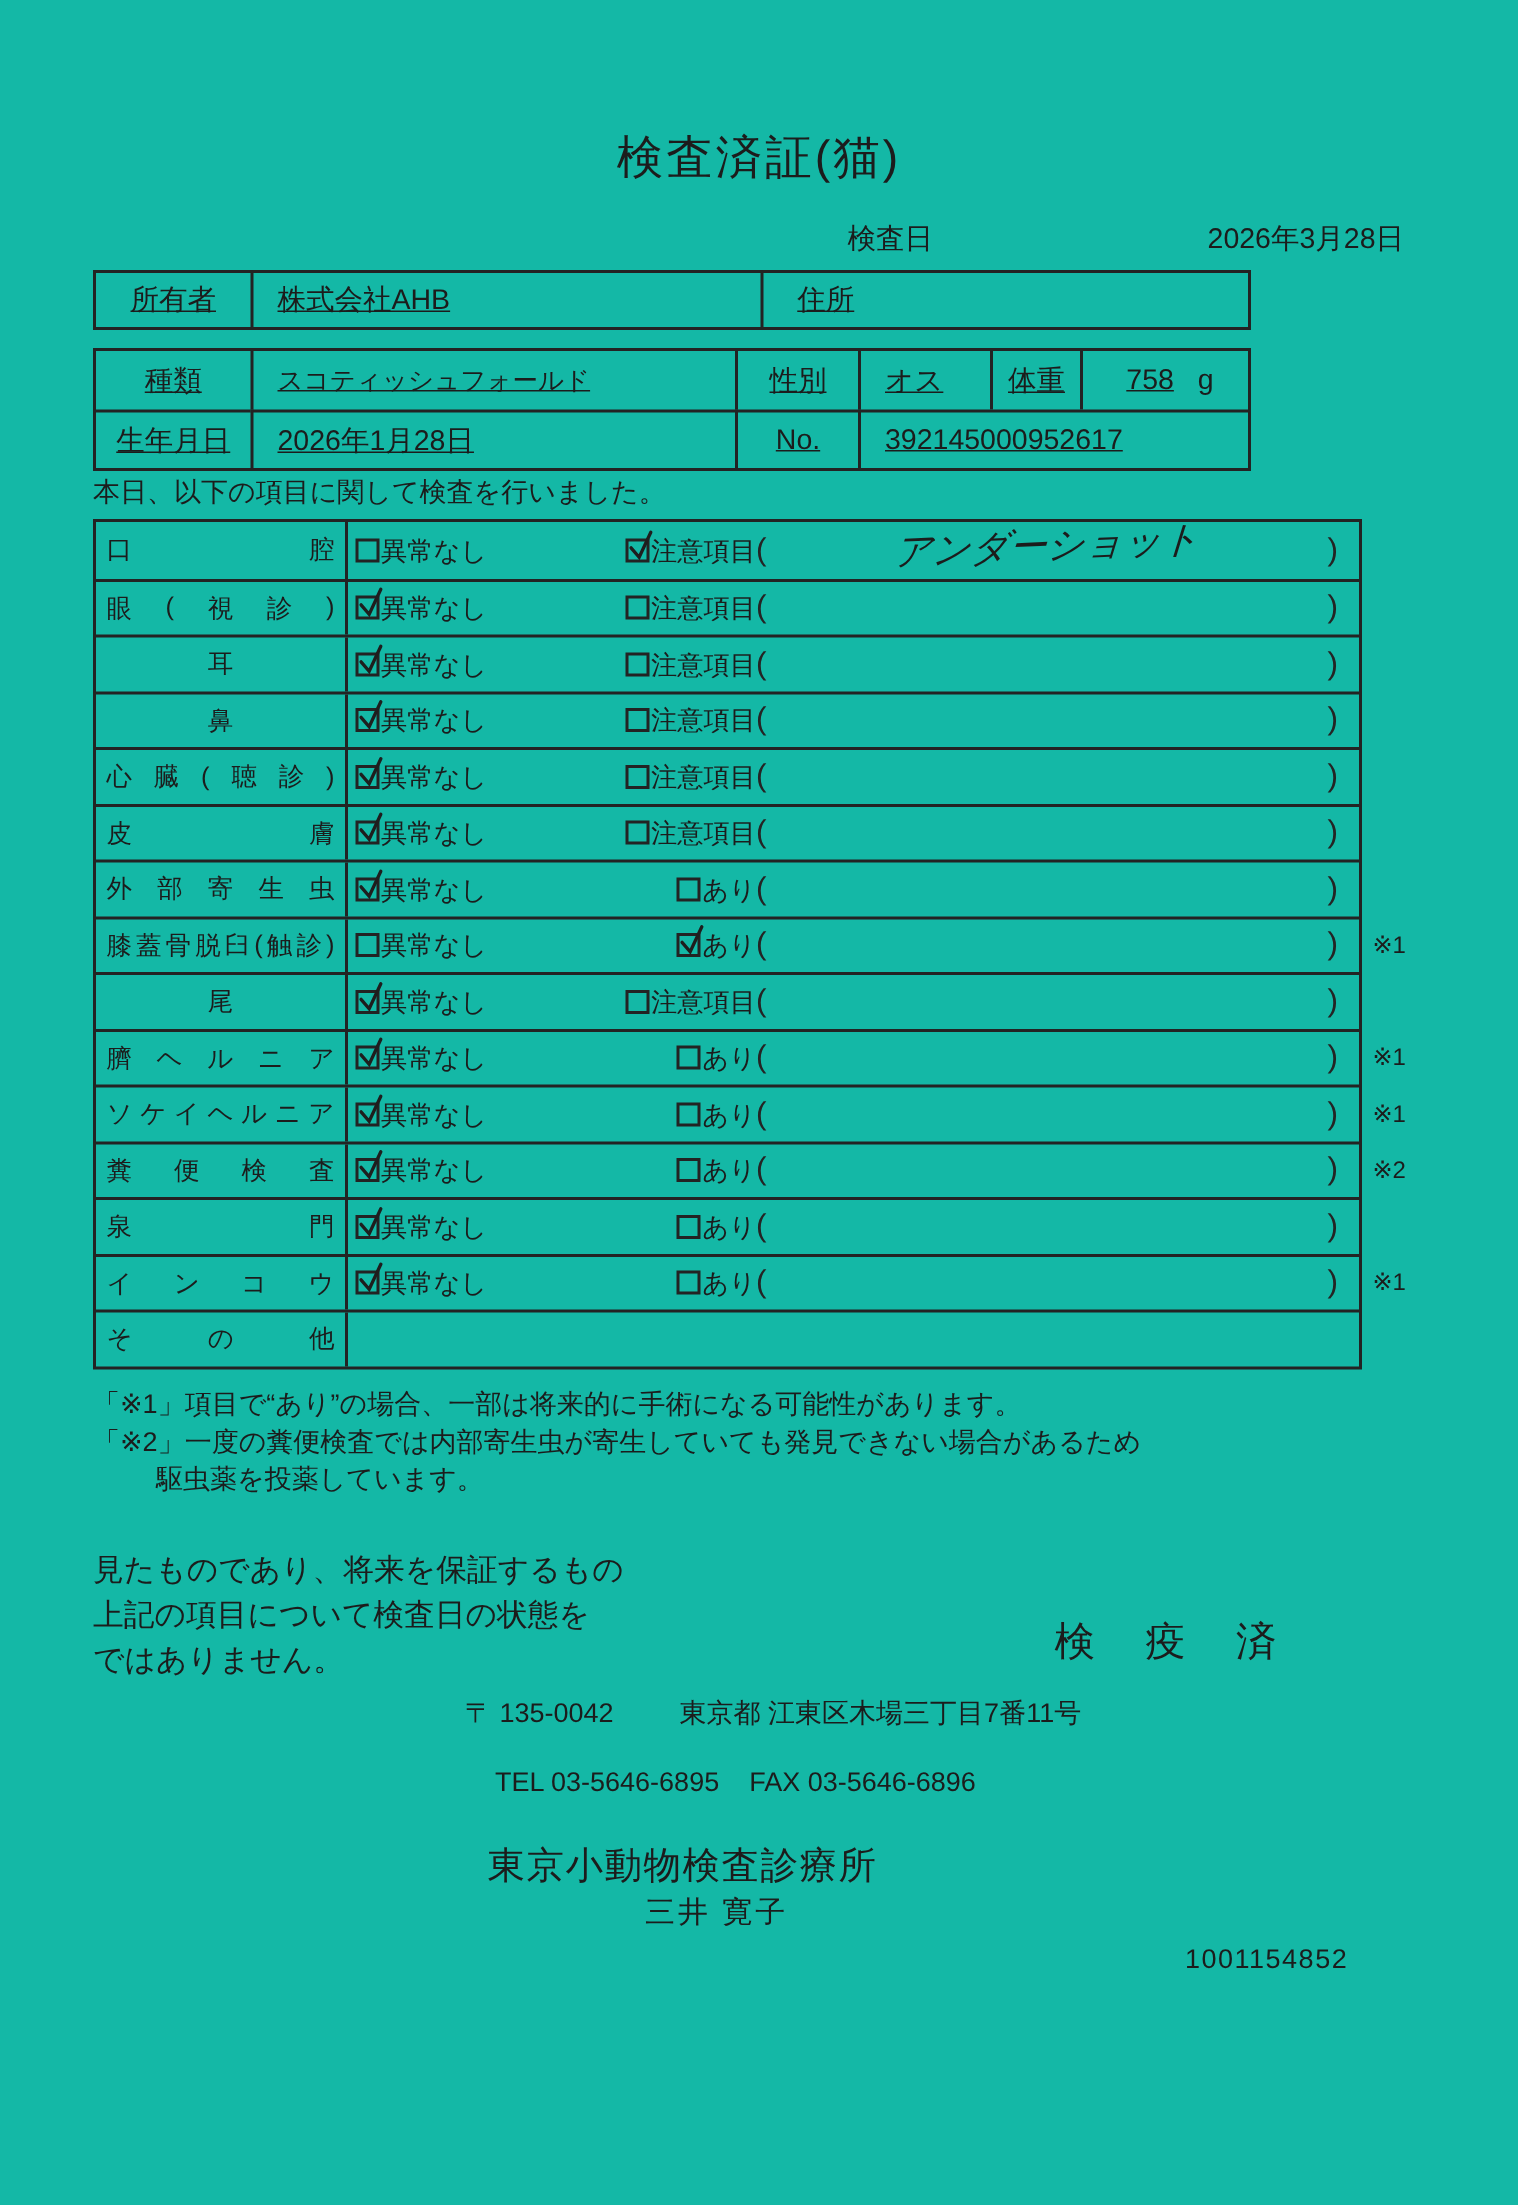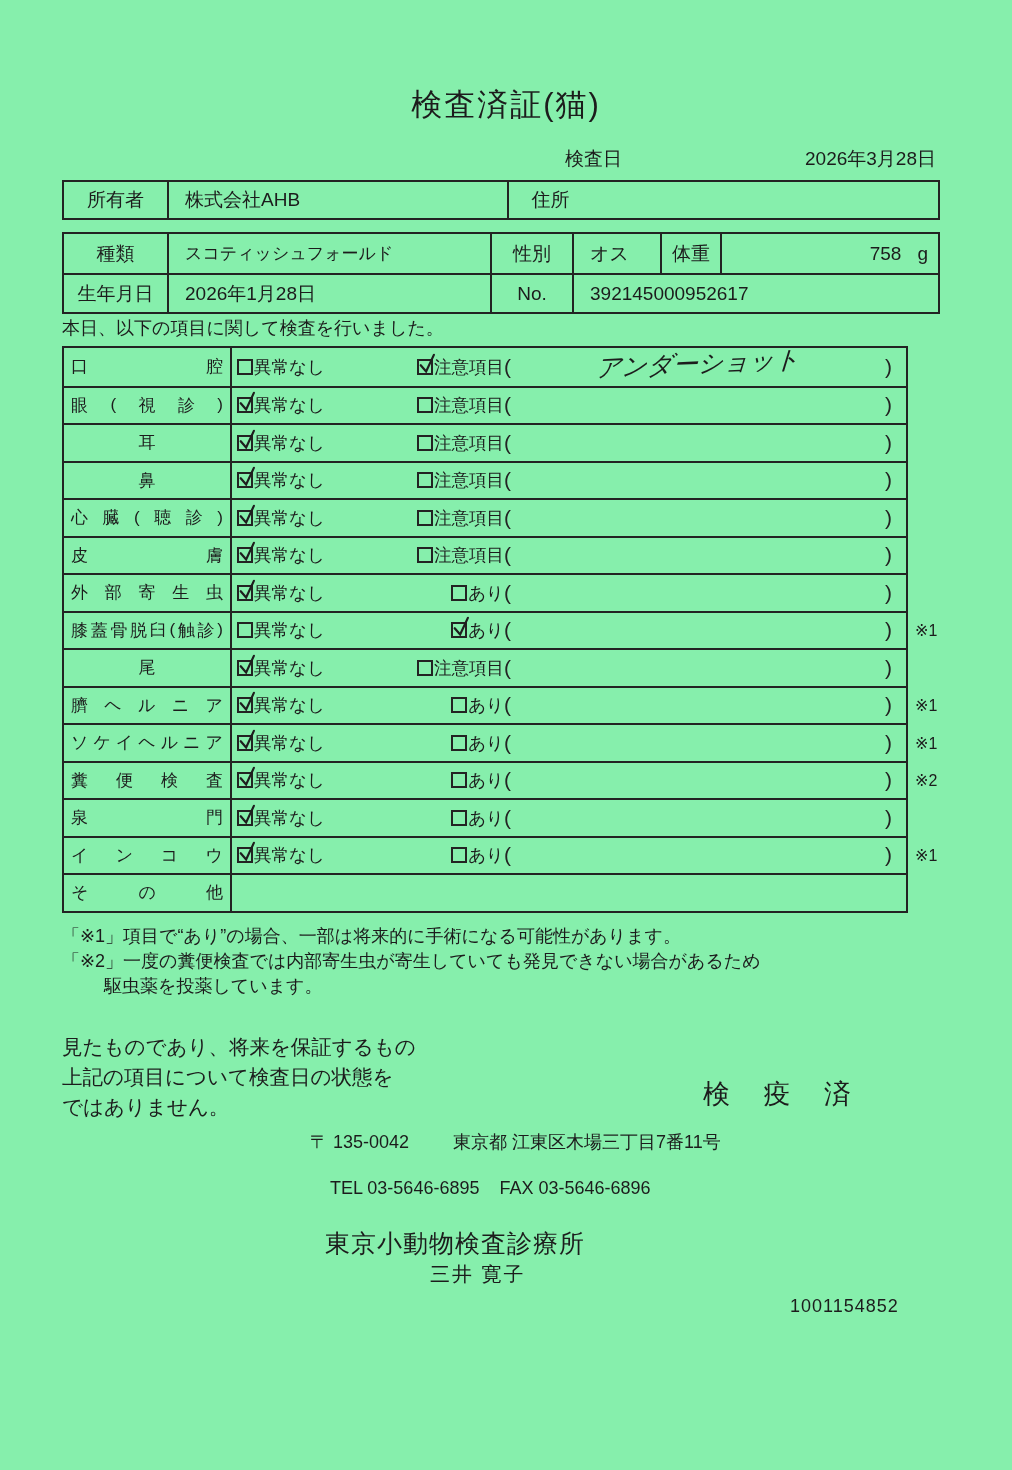--- a/index.html
+++ b/index.html
@@ -2,21 +2,21 @@
 <html><head>
 <meta charset="utf-8">
 <style>
   * { box-sizing: border-box; margin: 0; padding: 0; }
   html, body { background: #e8e8e8; }
   body { font-family: "Liberation Sans", "DejaVu Sans", sans-serif; }
   .page {
     position: relative;
     width: 1012px; height: 1470px;
     margin: 0 auto;
-    background: #86efac;
+    background: #14b8a6;
     color: #1c1c1c;
     overflow: hidden;
   }
   .abs { position: absolute; }
 
   
   .title {
     top: 84px; left: 0; width: 100%;
     text-align: center;
     font-size: 31px; font-weight: 500;
@@ -25,39 +25,40 @@
 
   
   .date-row {
     top: 146px; left: 565px; right: 76px;
     display: flex; justify-content: space-between; align-items: baseline;
     font-size: 19px;
   }
 
   
   .info-table {
-    left: 62px; width: 878px;
+    left: 62px; width: 772px;
     border: 2px solid #232323;
     display: grid;
     font-size: 19px;
+    text-decoration: underline;
   }
   .owner-table { top: 180px; grid-template-columns: 103px 340px 85px 1fr; }
   .animal-table { top: 232px; grid-template-columns: 103px 323px 82px 88px 60px 1fr; }
   .cell {
     display: flex; align-items: center;
     min-height: 36px;
     padding: 2px 16px;
     border-left: 2px solid #232323;
     overflow: hidden; white-space: nowrap;
   }
   .cell.first { border-left: none; }
   .cell.hdr { justify-content: center; padding: 2px 2px; }
   .cell.row2 { border-top: 2px solid #232323; min-height: 39px; }
   .animal-table .cell { min-height: 39px; }
-  .weight-cell { justify-content: flex-end; gap: 16px; padding-right: 10px; }
+  .weight-cell { justify-content: center; gap: 16px; padding-right: 10px; }
   .breed-val { font-size: 17px; }
   .no-span { grid-column: 4 / 7; }
 
   
   .intro { top: 316px; left: 62px; font-size: 18px; }
 
   
   .checkup {
     top: 346px; left: 62px; width: 846px;
     border: 2px solid #232323;

